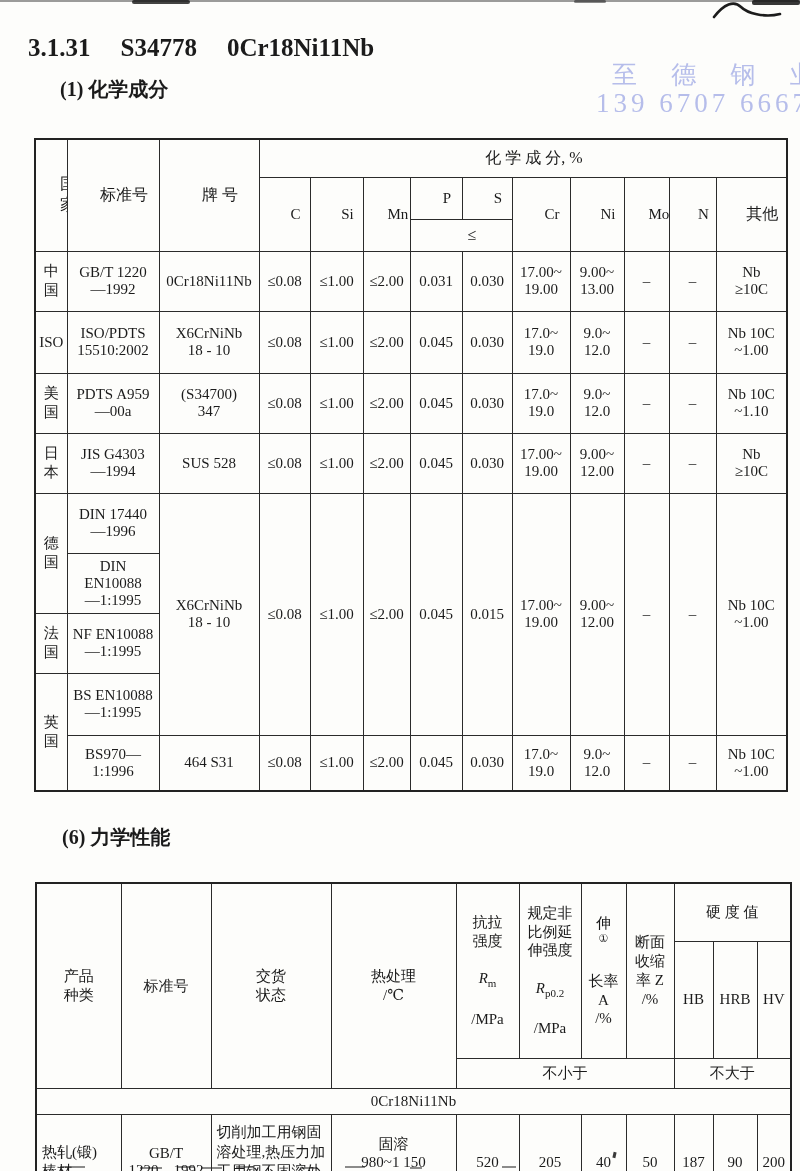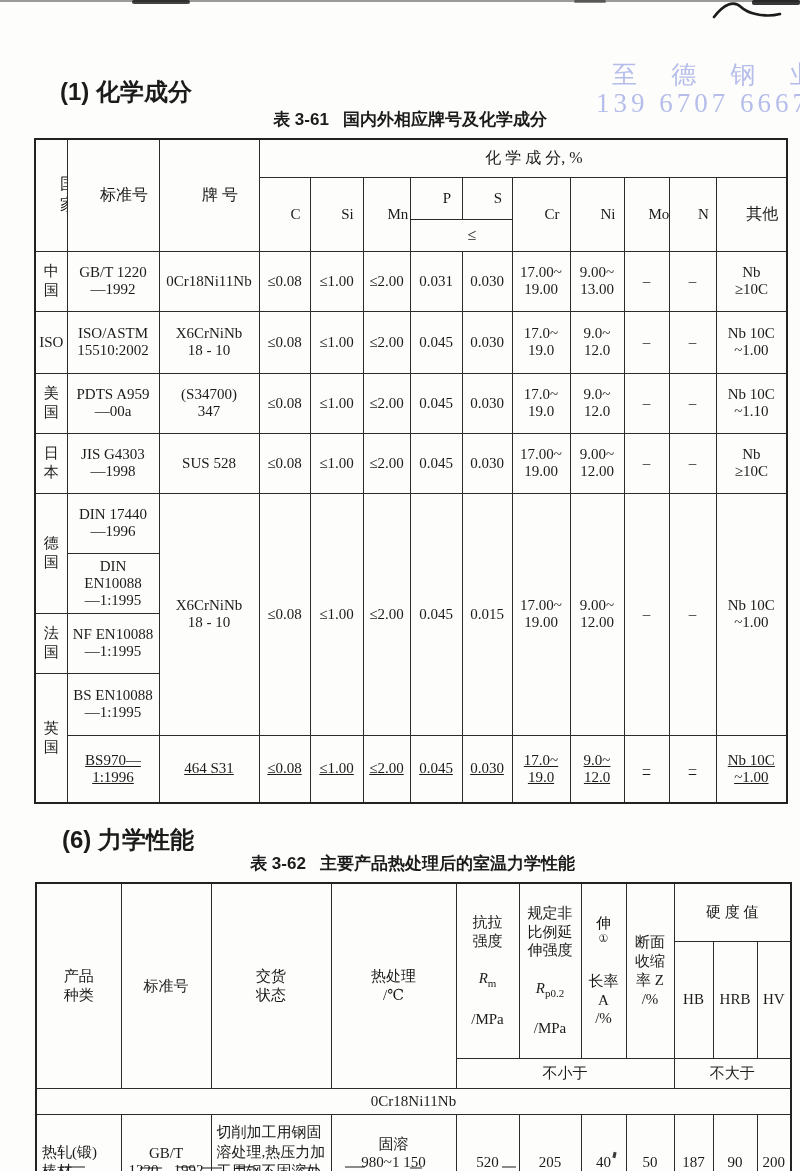--- a/index.html
+++ b/index.html
@@ -15,39 +15,39 @@
   .tick{position:absolute;width:3px;height:6px;background:#3a3a3a;transform:rotate(12deg);}
   .pen-svg{position:absolute;left:708px;top:0px;}
   
   .wm{position:absolute;opacity:.85;white-space:nowrap;}
   .wm1{left:612px;top:58px;font-size:25px;letter-spacing:14px;}
   .wm2{left:596px;top:88px;font-size:27px;letter-spacing:4px;}
   
   .heading{position:absolute;left:28px;top:34px;font-size:25px;font-weight:600;}
   .heading span{margin-right:30px;}
   .heading span:last-child{margin-right:0;}
-  .section-label{position:absolute;font-size:24px;font-weight:700;
-    font-family:Liberation Sans, sans-serif;}
+  .section-label{position:absolute;font-size:20px;font-weight:700;
+    font-family:Liberation Serif, serif;}
   .sec1{left:60px;top:76px;}
   .sec2{left:62px;top:824px;}
   .caption{position:absolute;text-align:center;font-weight:700;font-size:17px;
     font-family:"Liberation Sans","DejaVu Sans",sans-serif;}
   .cap1{left:34px;top:108px;width:752px;}
   .cap2{left:35px;top:852px;width:755px;}
   .caption .cap-no{margin-right:14px;}
   
   table{border-collapse:collapse;table-layout:fixed;position:absolute;background:transparent;}
   th,td{border:1px solid #2b2b2b;text-align:center;vertical-align:middle;
         white-space:pre-line;font-weight:normal;padding:1px 2px;overflow:hidden;}
   .t1{left:34px;top:138px;width:752px;border:2px solid #222;font-size:15px;}
   .t2{left:35px;top:882px;width:755px;border:2px solid #222;font-size:15px;}
   .t1 th{font-size:16px;padding-left:24px;}
   .t1 .el{font-size:15px;}
   .h1r{height:38px;} .h2r{height:42px;} .h3r{height:32px;}
-  .r60{height:60px;} .r62{height:62px;} .r56{height:68px;text-decoration:underline;}
+  .r60{height:60px;} .r62{height:62px;} .r56{height:56px;}
   .t2 .th1{height:36px;} .t2 .th2{height:72px;} .t2 .th3{height:30px;}
   .t2 .band{height:26px;} .t2 .datar{height:96px;}
   .t2 th{font-size:15px;line-height:1.25;}
   .t2 .stack span{display:block;}
   .t2 .stack .inline-sym{display:block;}
   .lh13{line-height:1.3;}
   td.left, th.left{text-align:left;padding-left:5px;}
   sub{font-size:11px;} sup{font-size:11px;}
   i{font-family:"Liberation Serif",serif;}
 </style>
@@ -70,25 +70,25 @@
   <div class="dash" style="left:236px;top:1166px;width:18px;"></div>
   <div class="dash" style="left:300px;top:1167px;width:17px;"></div>
   <div class="dash" style="left:345px;top:1166px;width:20px;"></div>
   <div class="dash" style="left:410px;top:1167px;width:12px;"></div>
   <div class="dash" style="left:502px;top:1166px;width:14px;"></div>
   <div class="tick" style="left:613px;top:1152px;"></div>
 
   <div class="wm wm1" style="color:#aab3e8;">至 德 钢 业</div>
   <div class="wm wm2" style="color:#aab3e8;">139 6707 6667</div>
 
+  <div class="heading">
+    <span>3.1.31</span><span>S34778</span><span>0Cr18Ni11Nb</span>
+  </div>
 
   <div class="section-label sec1">(1) 化学成分</div>
-  <div class="caption cap1">
-    <span class="cap-no">表 3-61</span><span>国内外相应牌号及化学成分</span>
-  </div>
 
   <table class="t1">
     <colgroup>
       <col style="width:32px">
         <col style="width:92px">
         <col style="width:100px">
       <col style="width:51px">
         <col style="width:53px">
         <col style="width:47px">
       <col style="width:52px">
@@ -135,21 +135,21 @@
 19.00</td>
       <td>9.00~
 13.00</td>
       <td>–</td>
       <td>–</td>
       <td>Nb
 ≥10C</td>
     </tr>
     <tr class="r62">
       <td>ISO</td>
-      <td>ISO/ASTM
+      <td>ISO/PDTS
 15510:2002</td>
       <td>X6CrNiNb
 18 - 10</td>
       <td>≤0.08</td>
       <td>≤1.00</td>
       <td>≤2.00</td>
       <td>0.045</td>
       <td>0.030</td>
       <td>17.0~
 19.0</td>
@@ -176,21 +176,21 @@
       <td>9.0~
 12.0</td>
       <td>–</td>
       <td>–</td>
       <td>Nb 10C
 ~1.10</td>
     </tr>
     <tr class="r60">
       <td>日本</td>
       <td>JIS G4303
-—1998</td>
+—1994</td>
       <td>SUS 528</td>
       <td>≤0.08</td>
       <td>≤1.00</td>
       <td>≤2.00</td>
       <td>0.045</td>
       <td>0.030</td>
       <td>17.00~
 19.00</td>
       <td>9.00~
 12.00</td>
@@ -248,23 +248,20 @@
 12.0</td>
       <td>–</td>
       <td>–</td>
       <td>Nb 10C
 ~1.00</td>
     </tr>
   </tbody>
     </table>
 
   <div class="section-label sec2">(6) 力学性能</div>
-  <div class="caption cap2">
-    <span class="cap-no">表 3-62</span><span>主要产品热处理后的室温力学性能</span>
-  </div>
 
   <table class="t2">
     <colgroup>
       <col style="width:85px">
         <col style="width:90px">
         <col style="width:120px">
         <col style="width:125px">
       <col style="width:63px">
         <col style="width:62px">
         <col style="width:45px">

